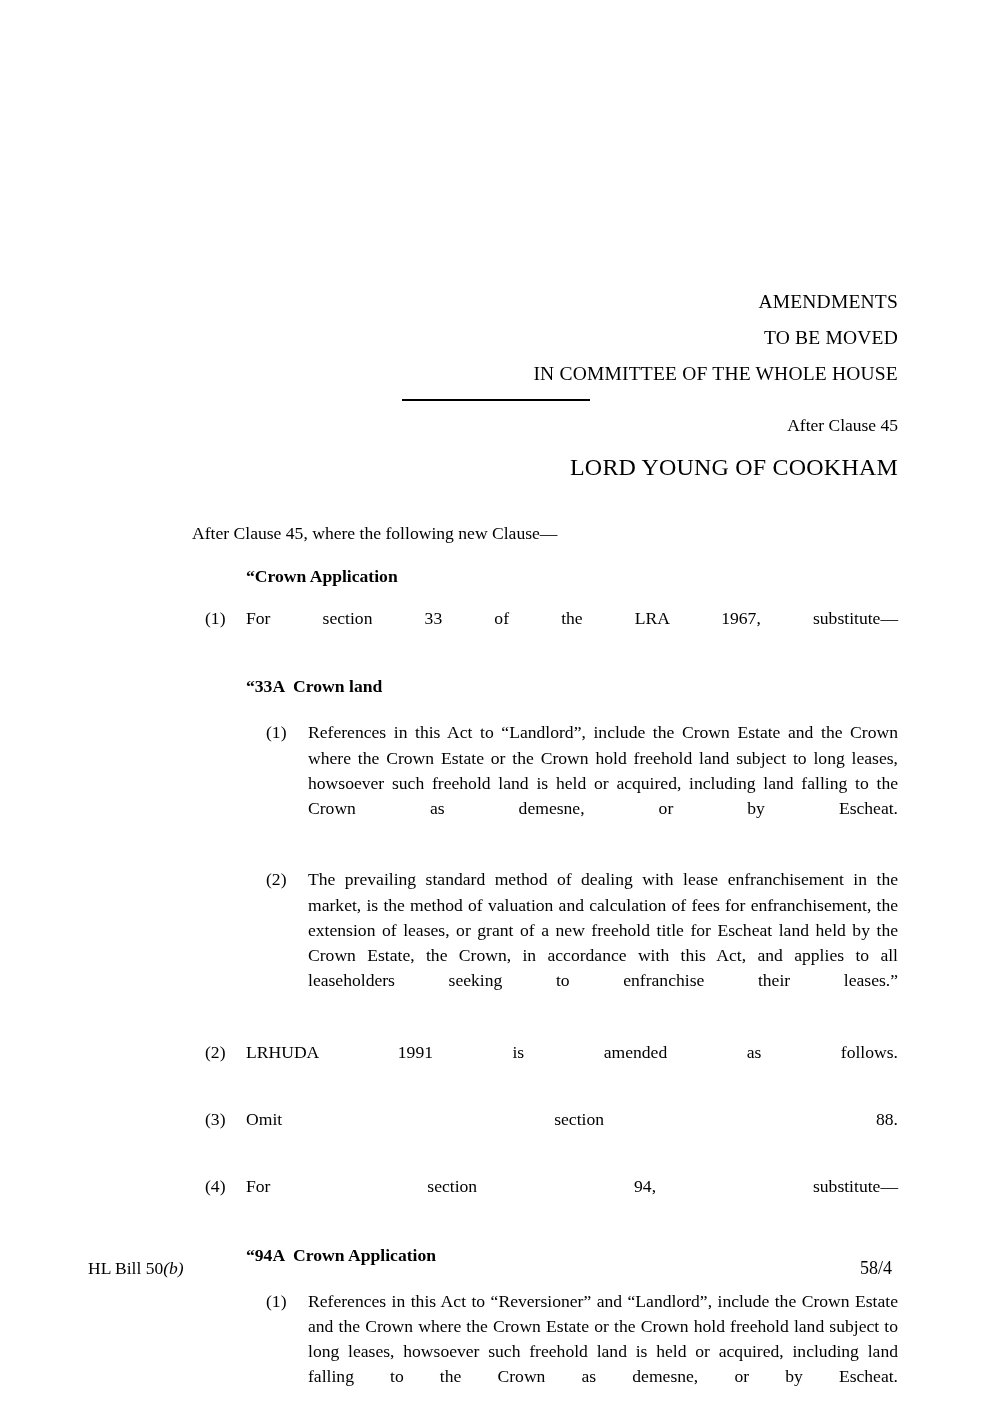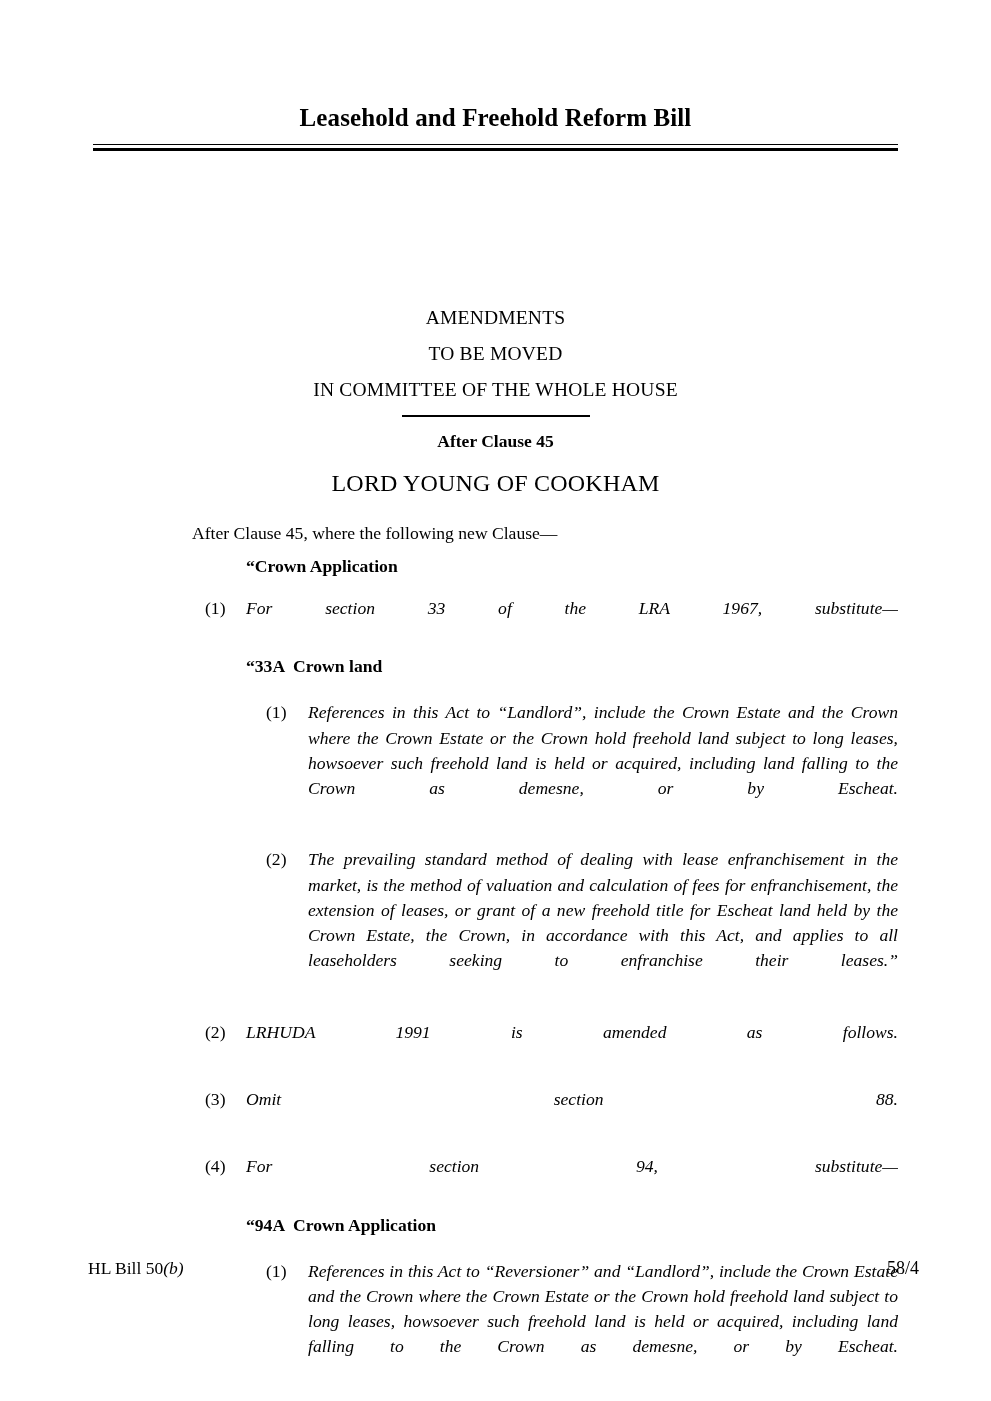--- a/index.html
+++ b/index.html
@@ -51,43 +51,43 @@
   .double-rule .rule-thick {
     height: 3px;
     background: #000;
     width: 100%;
   }
 
   
   .headings {
     position: absolute;
     left: 93px;
-    top: 300px;
+    top: 284px;
     width: 805px;
-    text-align: center;
+    text-align: right;
   }
   .heading-line {
     font-size: 19.5px;
     line-height: 36px;
     letter-spacing: 0.2px;
     white-space: nowrap;
   }
   .short-rule-wrap {
     padding-top: 7px;
     padding-bottom: 9px;
   }
   .short-rule {
     width: 188px;
     height: 1.6px;
     background: #000;
     margin: 0 auto;
   }
   .after-clause {
     font-size: 17.5px;
-    font-weight: bold;
+    font-weight: normal;
     line-height: 30px;
   }
   .sponsor {
     font-size: 24px;
     line-height: 30px;
     padding-top: 12px;
     letter-spacing: 0.2px;
   }
 
   
@@ -103,21 +103,21 @@
     font-size: 17.6px;
     line-height: 25px;
   }
 
   .sub-head {
     margin-left: 246px;
     margin-right: 93px;
     font-size: 17.6px;
     font-weight: bold;
     line-height: 25px;
-    margin-top: 8px;
+    margin-top: 18px;
   }
   .sub-head .sec-num {
     margin-right: 8px;
   }
 
   .item {
     position: relative;
     margin-right: 93px;
     font-size: 17.6px;
     line-height: 25.2px;
@@ -140,64 +140,55 @@
   }
   
   .item.lvl2 {
     margin-left: 308px;
   }
   .item.lvl2 > .marker {
     left: -42px;
   }
   .item .body-text {
     display: block;
-    font-style: italic;
   }
   .item.gap-lg {
     margin-top: 21px;
   }
 
   
   .item .body-text::after {
     content: "";
     display: inline-block;
     width: 100%;
   }
 
   
   .footer {
     position: absolute;
     left: 88px;
-    right: 72px;
+    right: 99px;
     top: 1258px;
     display: flex;
     justify-content: space-between;
     align-items: center;
     font-size: 17.5px;
   }
   .footer .bill-ref .ital {
     font-style: italic;
   }
   .footer .page-ref {
     font-size: 18px;
   }
 </style>
 </head>
 <body>
 
 <div class="page">
 
-  <div class="masthead">
-    <h1 class="doc-title">Leasehold and Freehold Reform Bill</h1>
-    <div class="double-rule">
-      <div class="rule-thin"></div>
-      <div class="rule-gap"></div>
-      <div class="rule-thick"></div>
-    </div>
-  </div>
 
   <div class="headings">
     <div class="heading-line">AMENDMENTS</div>
     <div class="heading-line">TO BE MOVED</div>
     <div class="heading-line">IN COMMITTEE OF THE WHOLE HOUSE</div>
     <div class="short-rule-wrap">
       <div class="short-rule"></div>
     </div>
     <div class="after-clause">After Clause 45</div>
     <div class="sponsor">LORD YOUNG OF COOKHAM</div>

